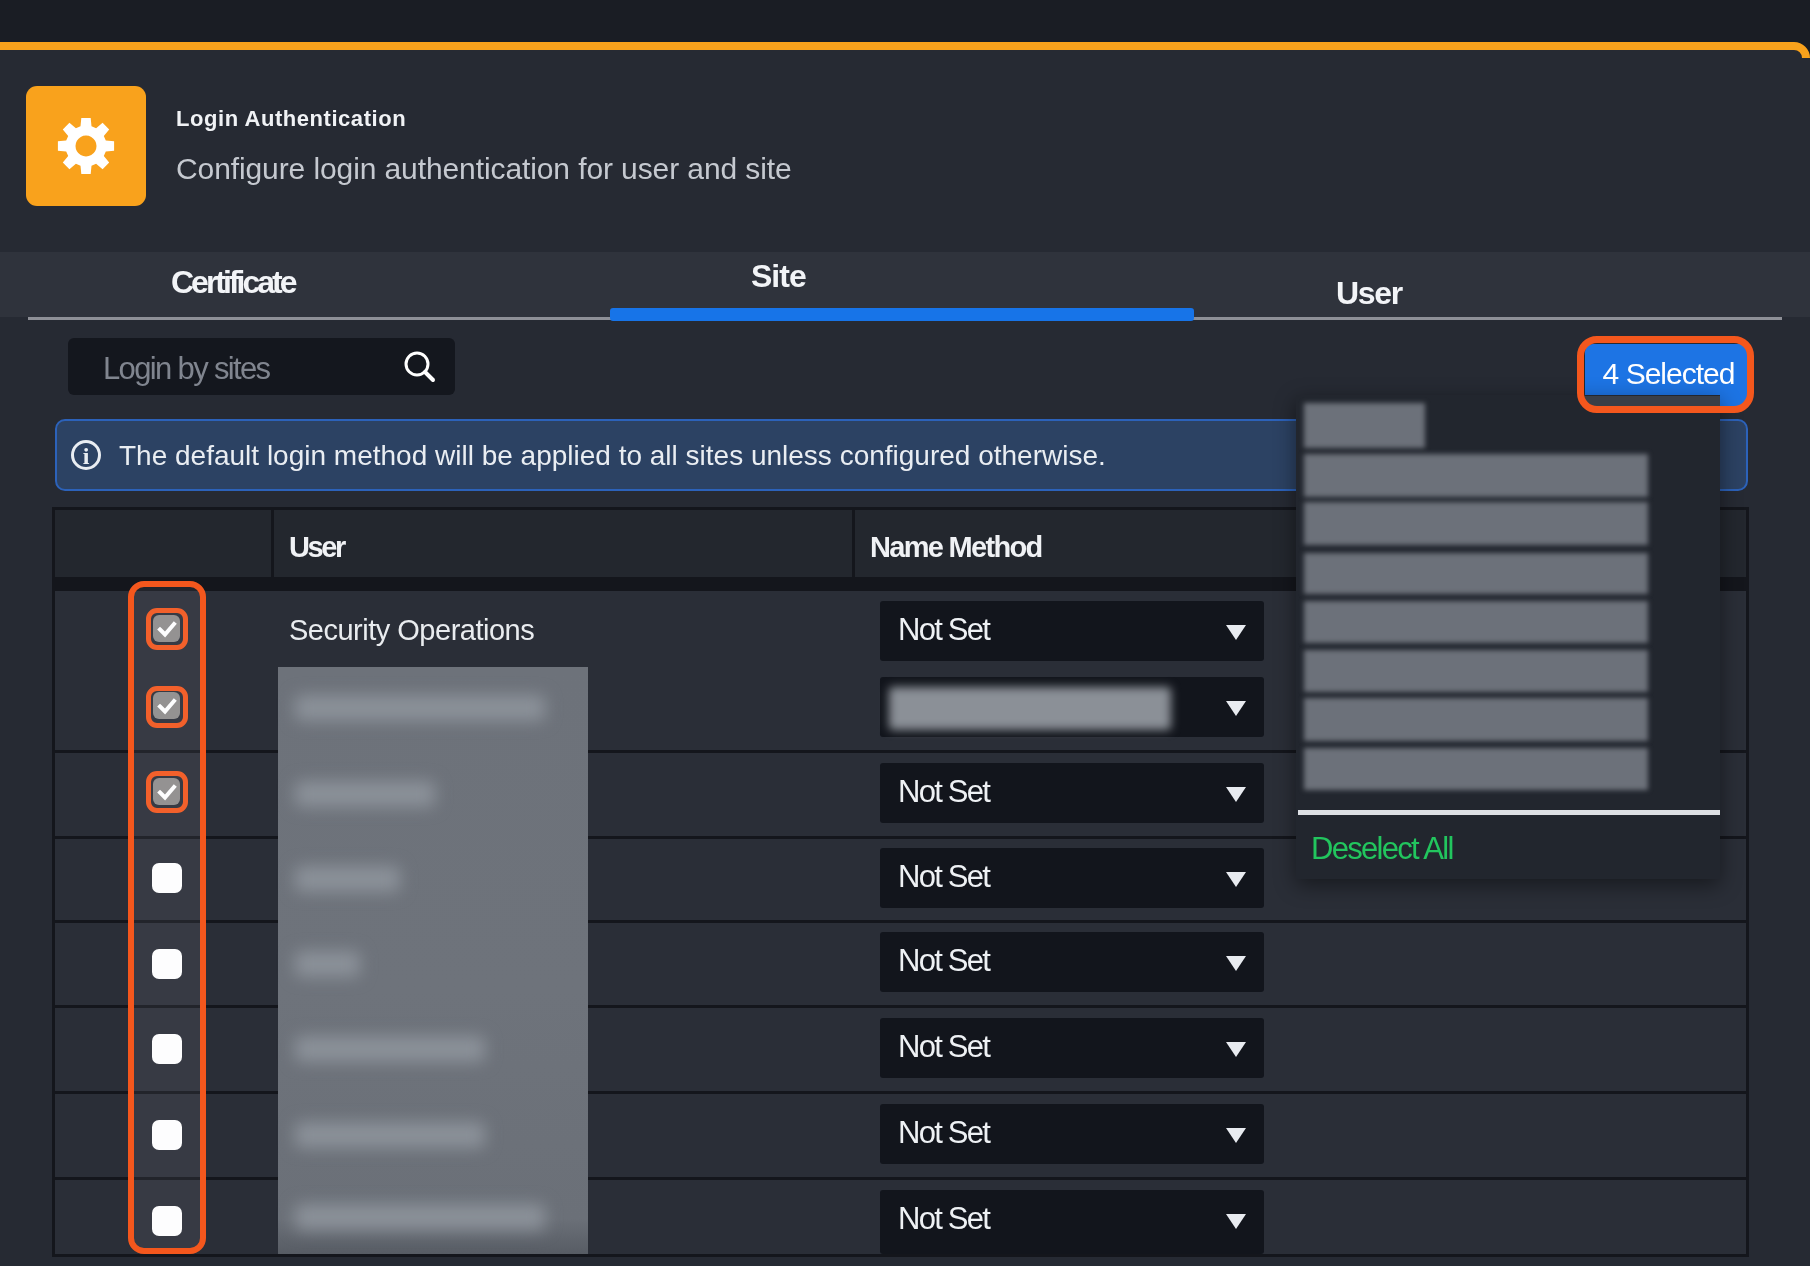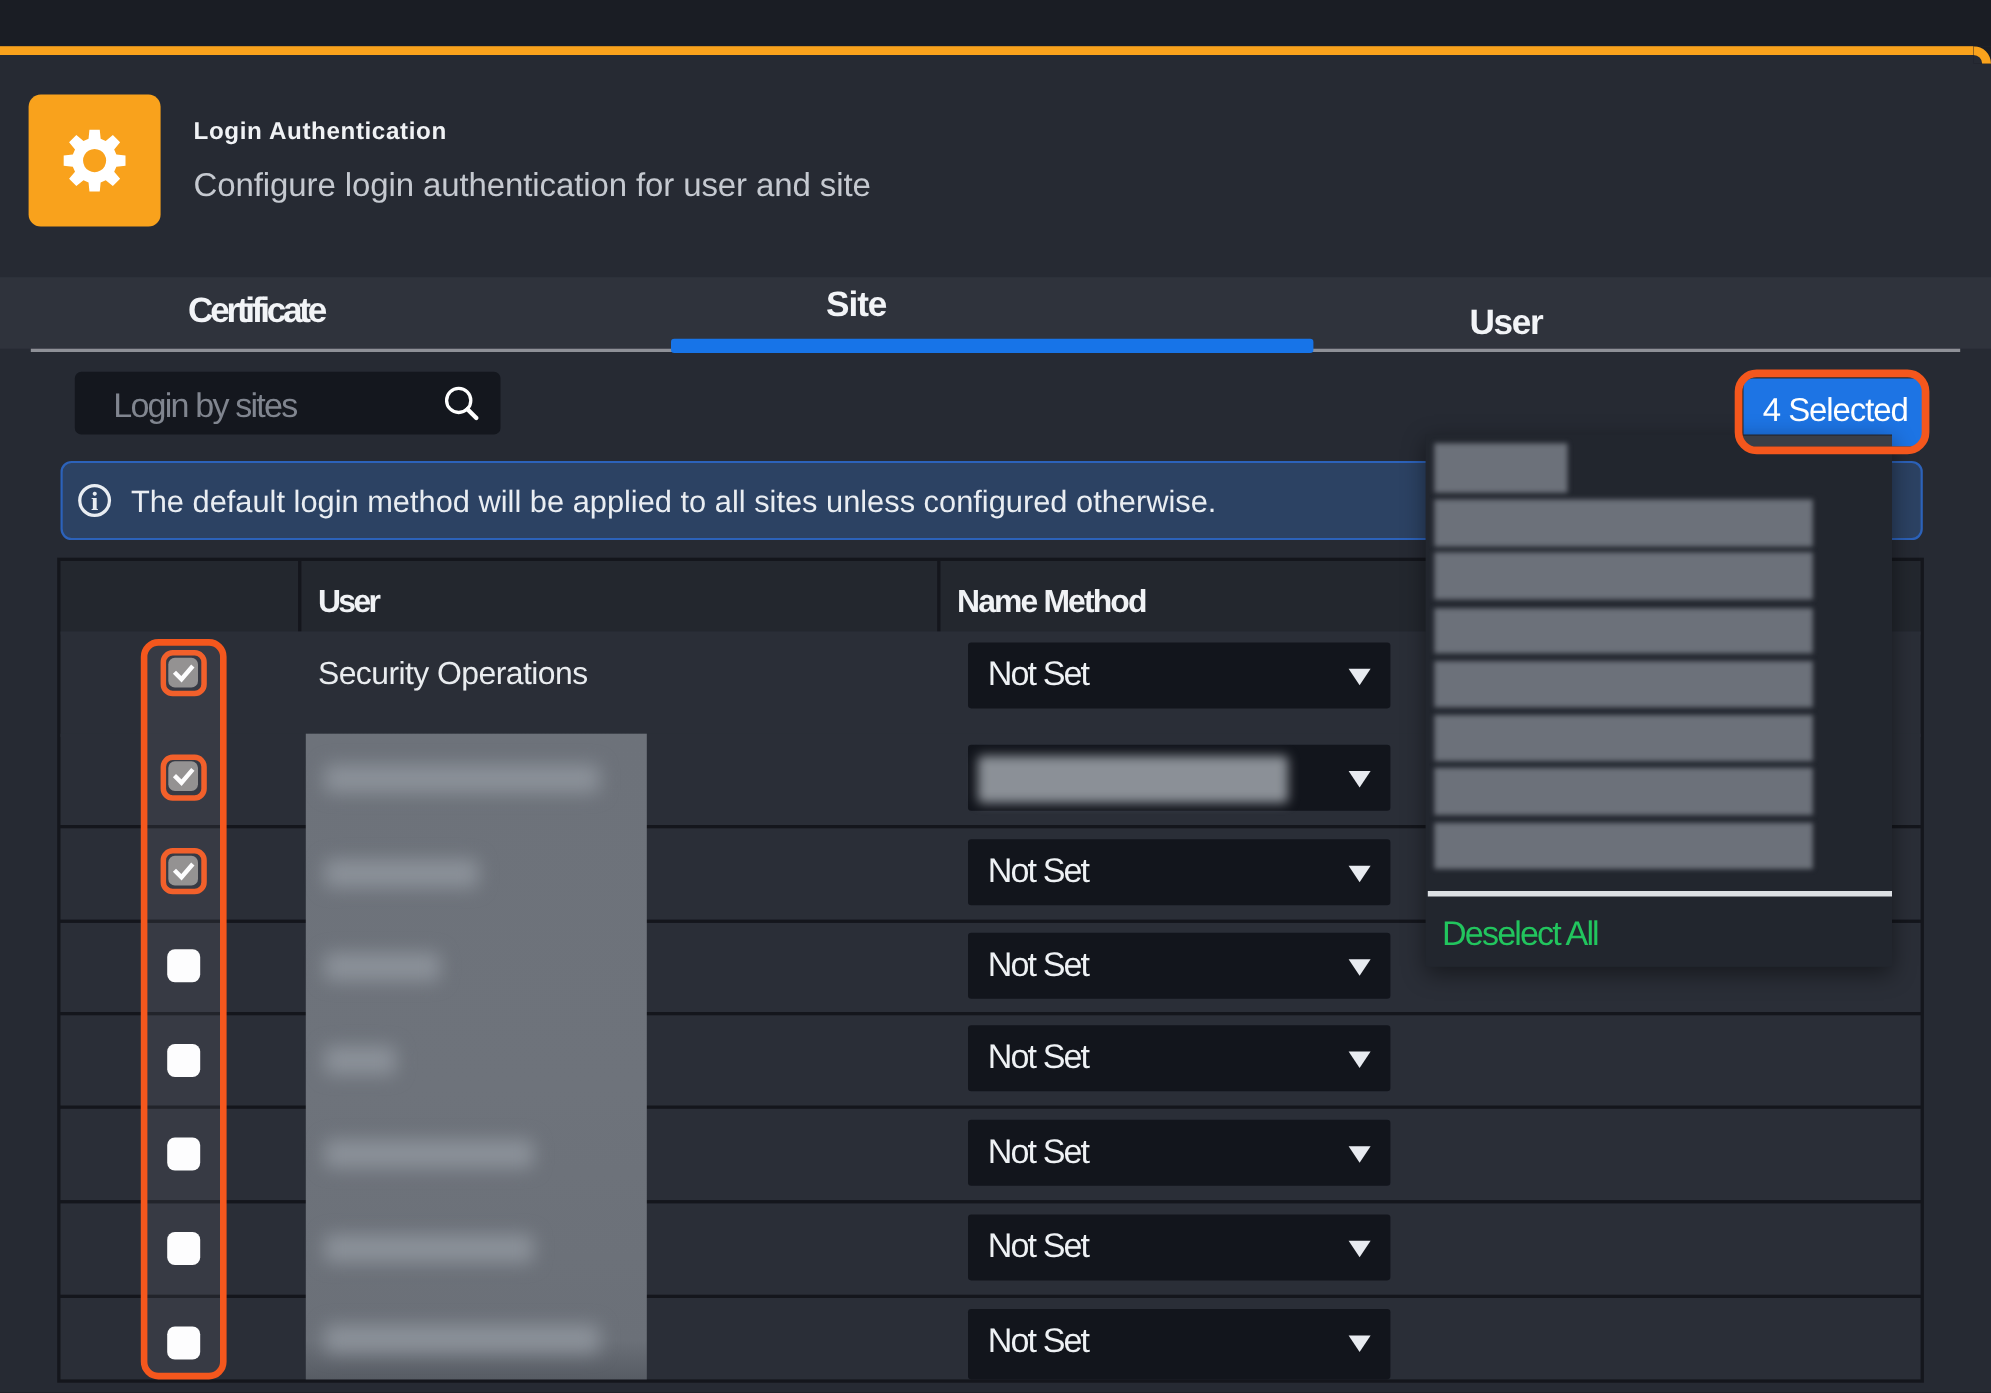--- a/index.html
+++ b/index.html
@@ -104,21 +104,21 @@
   <div class="abs" id="bannertext">The default login method will be applied to all sites unless configured otherwise.</div>
 
   <div class="abs" id="tbl">
     <div class="thead">
       <div class="th" style="left:234px; letter-spacing:-2.4px;">User</div>
       <div class="th" style="left:815px; letter-spacing:-1.7px;">Name Method</div>
     </div>
     <div class="vsep" style="left:219px;"></div>
     <div class="vsep" style="left:800px;"></div>
 
-    <div class="row" style="top:67px; height:96px;">
+    <div class="row" style="top:84px; height:96px;">
       <div class="cbring" style="top:17px;"></div>
       <div class="cbgray" style="top:24px;">
         <svg class="check" viewBox="0 0 22 22">
           <path d="M4 11.5 L9 16.5 L18 6" fill="none" stroke="#ffffff" stroke-width="4" stroke-linecap="square"></path>
         </svg>
       </div>
       <div class="rowname" style="top:23px;">Security Operations</div>
       <div class="sel" style="top:10px;">
         <span>Not Set</span>
         <div class="caret"></div>

